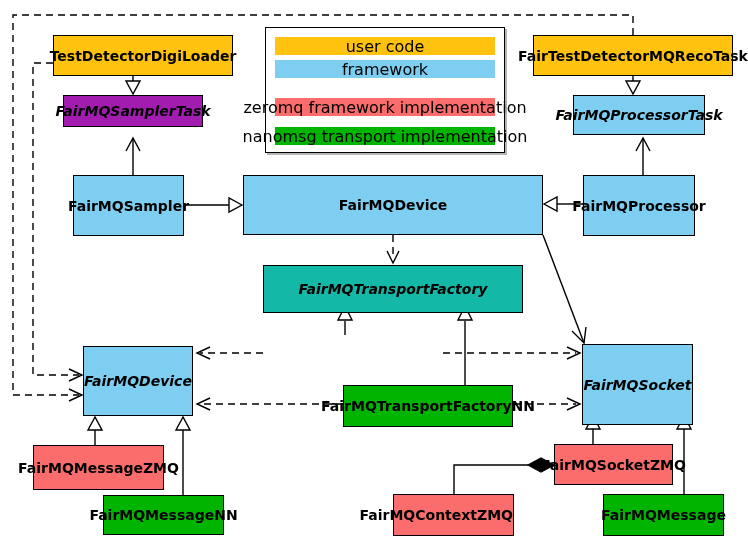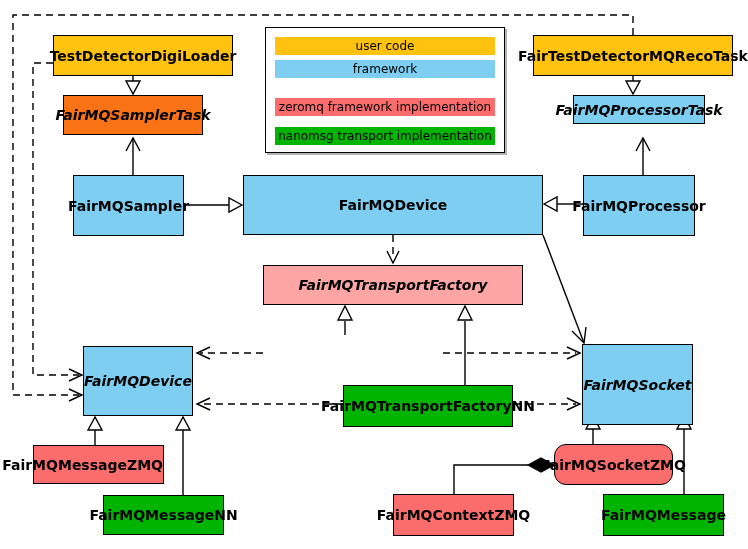--- a/index.html
+++ b/index.html
@@ -16,21 +16,21 @@
     white-space:nowrap;text-align:center;
   }
   .node.abstract{font-style:italic;}
   .legend{
     position:absolute;z-index:2;box-sizing:border-box;background:#fff;
     border:1.5px solid #000;box-shadow:2px 2px 0 #b5b5b5;
   }
   .legend-bar{
     position:absolute;left:9px;width:220px;height:18px;
     display:flex;align-items:center;justify-content:center;
-    font-size:12px;font-weight:normal;color:#000;white-space:nowrap;
+    font-size:16px;font-weight:normal;color:#000;white-space:nowrap;
   }
   .edge-line{stroke:#000;stroke-width:1.4;fill:none;}
   .edge-dashed{stroke:#000;stroke-width:1.4;fill:none;stroke-dasharray:7 5;}
   .tri{fill:#fff;stroke:#000;stroke-width:1.4;}
   .chev{fill:none;stroke:#000;stroke-width:1.4;}
   .diamond{fill:#000;stroke:#000;stroke-width:1.2;}
 </style>
 </head>
 <body>
 
@@ -143,70 +143,70 @@
   </div>
 
   <div class="node" style="left: 53px; top: 35px; width: 180px; height: 41px; background-color: rgb(255, 194, 14);">
     <span>TestDetectorDigiLoader</span>
   </div>
 
   <div class="node" style="left: 533px; top: 35px; width: 200px; height: 41px; background-color: rgb(255, 194, 14);">
     <span>FairTestDetectorMQRecoTask</span>
   </div>
 
-  <div class="node abstract" style="left: 63px; top: 95px; width: 140px; height: 40px; background-color: #f97316;">
+  <div class="node abstract" style="left: 63px; top: 95px; width: 140px; height: 32px; background-color: #a21caf;">
     <span>FairMQSamplerTask</span>
   </div>
 
-  <div class="node abstract" style="left: 573px; top: 95px; width: 132px; height: 29px; background-color: rgb(125, 206, 240);">
+  <div class="node abstract" style="left: 573px; top: 95px; width: 132px; height: 40px; background-color: rgb(125, 206, 240);">
     <span>FairMQProcessorTask</span>
   </div>
 
   <div class="node" style="left: 243px; top: 175px; width: 300px; height: 60px; background-color: rgb(125, 206, 240);">
     <span>FairMQDevice</span>
   </div>
 
   <div class="node" style="left: 73px; top: 175px; width: 111px; height: 61px; background-color: rgb(125, 206, 240);">
     <span>FairMQSampler</span>
   </div>
 
   <div class="node" style="left: 583px; top: 175px; width: 112px; height: 61px; background-color: rgb(125, 206, 240);">
     <span>FairMQProcessor</span>
   </div>
 
-  <div class="node abstract" style="left: 263px; top: 265px; width: 260px; height: 40px; background-color: #fca5a5;">
+  <div class="node abstract" style="left: 263px; top: 265px; width: 260px; height: 48px; background-color: #14b8a6;">
     <span>FairMQTransportFactory</span>
   </div>
 
 
   <div class="node" style="left: 343px; top: 385px; width: 170px; height: 42px; background-color: rgb(0, 180, 0);">
     <span>FairMQTransportFactoryNN</span>
   </div>
 
   <div class="node abstract" style="left: 83px; top: 346px; width: 110px; height: 70px; background-color: rgb(125, 206, 240);">
     <span>FairMQDevice</span>
   </div>
 
   <div class="node abstract" style="left: 582px; top: 344px; width: 111px; height: 81px; background-color: rgb(125, 206, 240);">
     <span>FairMQSocket</span>
   </div>
 
-  <div class="node" style="left: 33px; top: 445px; width: 131px; height: 39px; background-color: rgb(251, 109, 109); justify-content: flex-end;">
+  <div class="node" style="left: 33px; top: 445px; width: 131px; height: 45px; background-color: rgb(251, 109, 109);">
     <span>FairMQMessageZMQ</span>
   </div>
 
   <div class="node" style="left: 103px; top: 495px; width: 121px; height: 40px; background-color: rgb(0, 180, 0);">
     <span>FairMQMessageNN</span>
   </div>
 
-  <div class="node" style="left: 554px; top: 444px; width: 119px; height: 41px; background-color: rgb(251, 109, 109); border-radius: 12px;">
+  <div class="node" style="left: 554px; top: 444px; width: 119px; height: 41px; background-color: rgb(251, 109, 109);">
     <span>FairMQSocketZMQ</span>
   </div>
 
   <div class="node" style="left: 603px; top: 494px; width: 121px; height: 42px; background-color: rgb(0, 180, 0);">
     <span>FairMQMessage</span>
   </div>
 
-  <div class="node" style="left: 393px; top: 494px; width: 121px; height: 42px; background-color: rgb(251, 109, 109);">
+  <div class="node" style="left: 393px; top: 494px; width: 121px; height: 42px; background-color: rgb(251, 109, 109); justify-content: flex-end;">
     <span>FairMQContextZMQ</span>
   </div>
 
 </div>
 
 </body></html>

